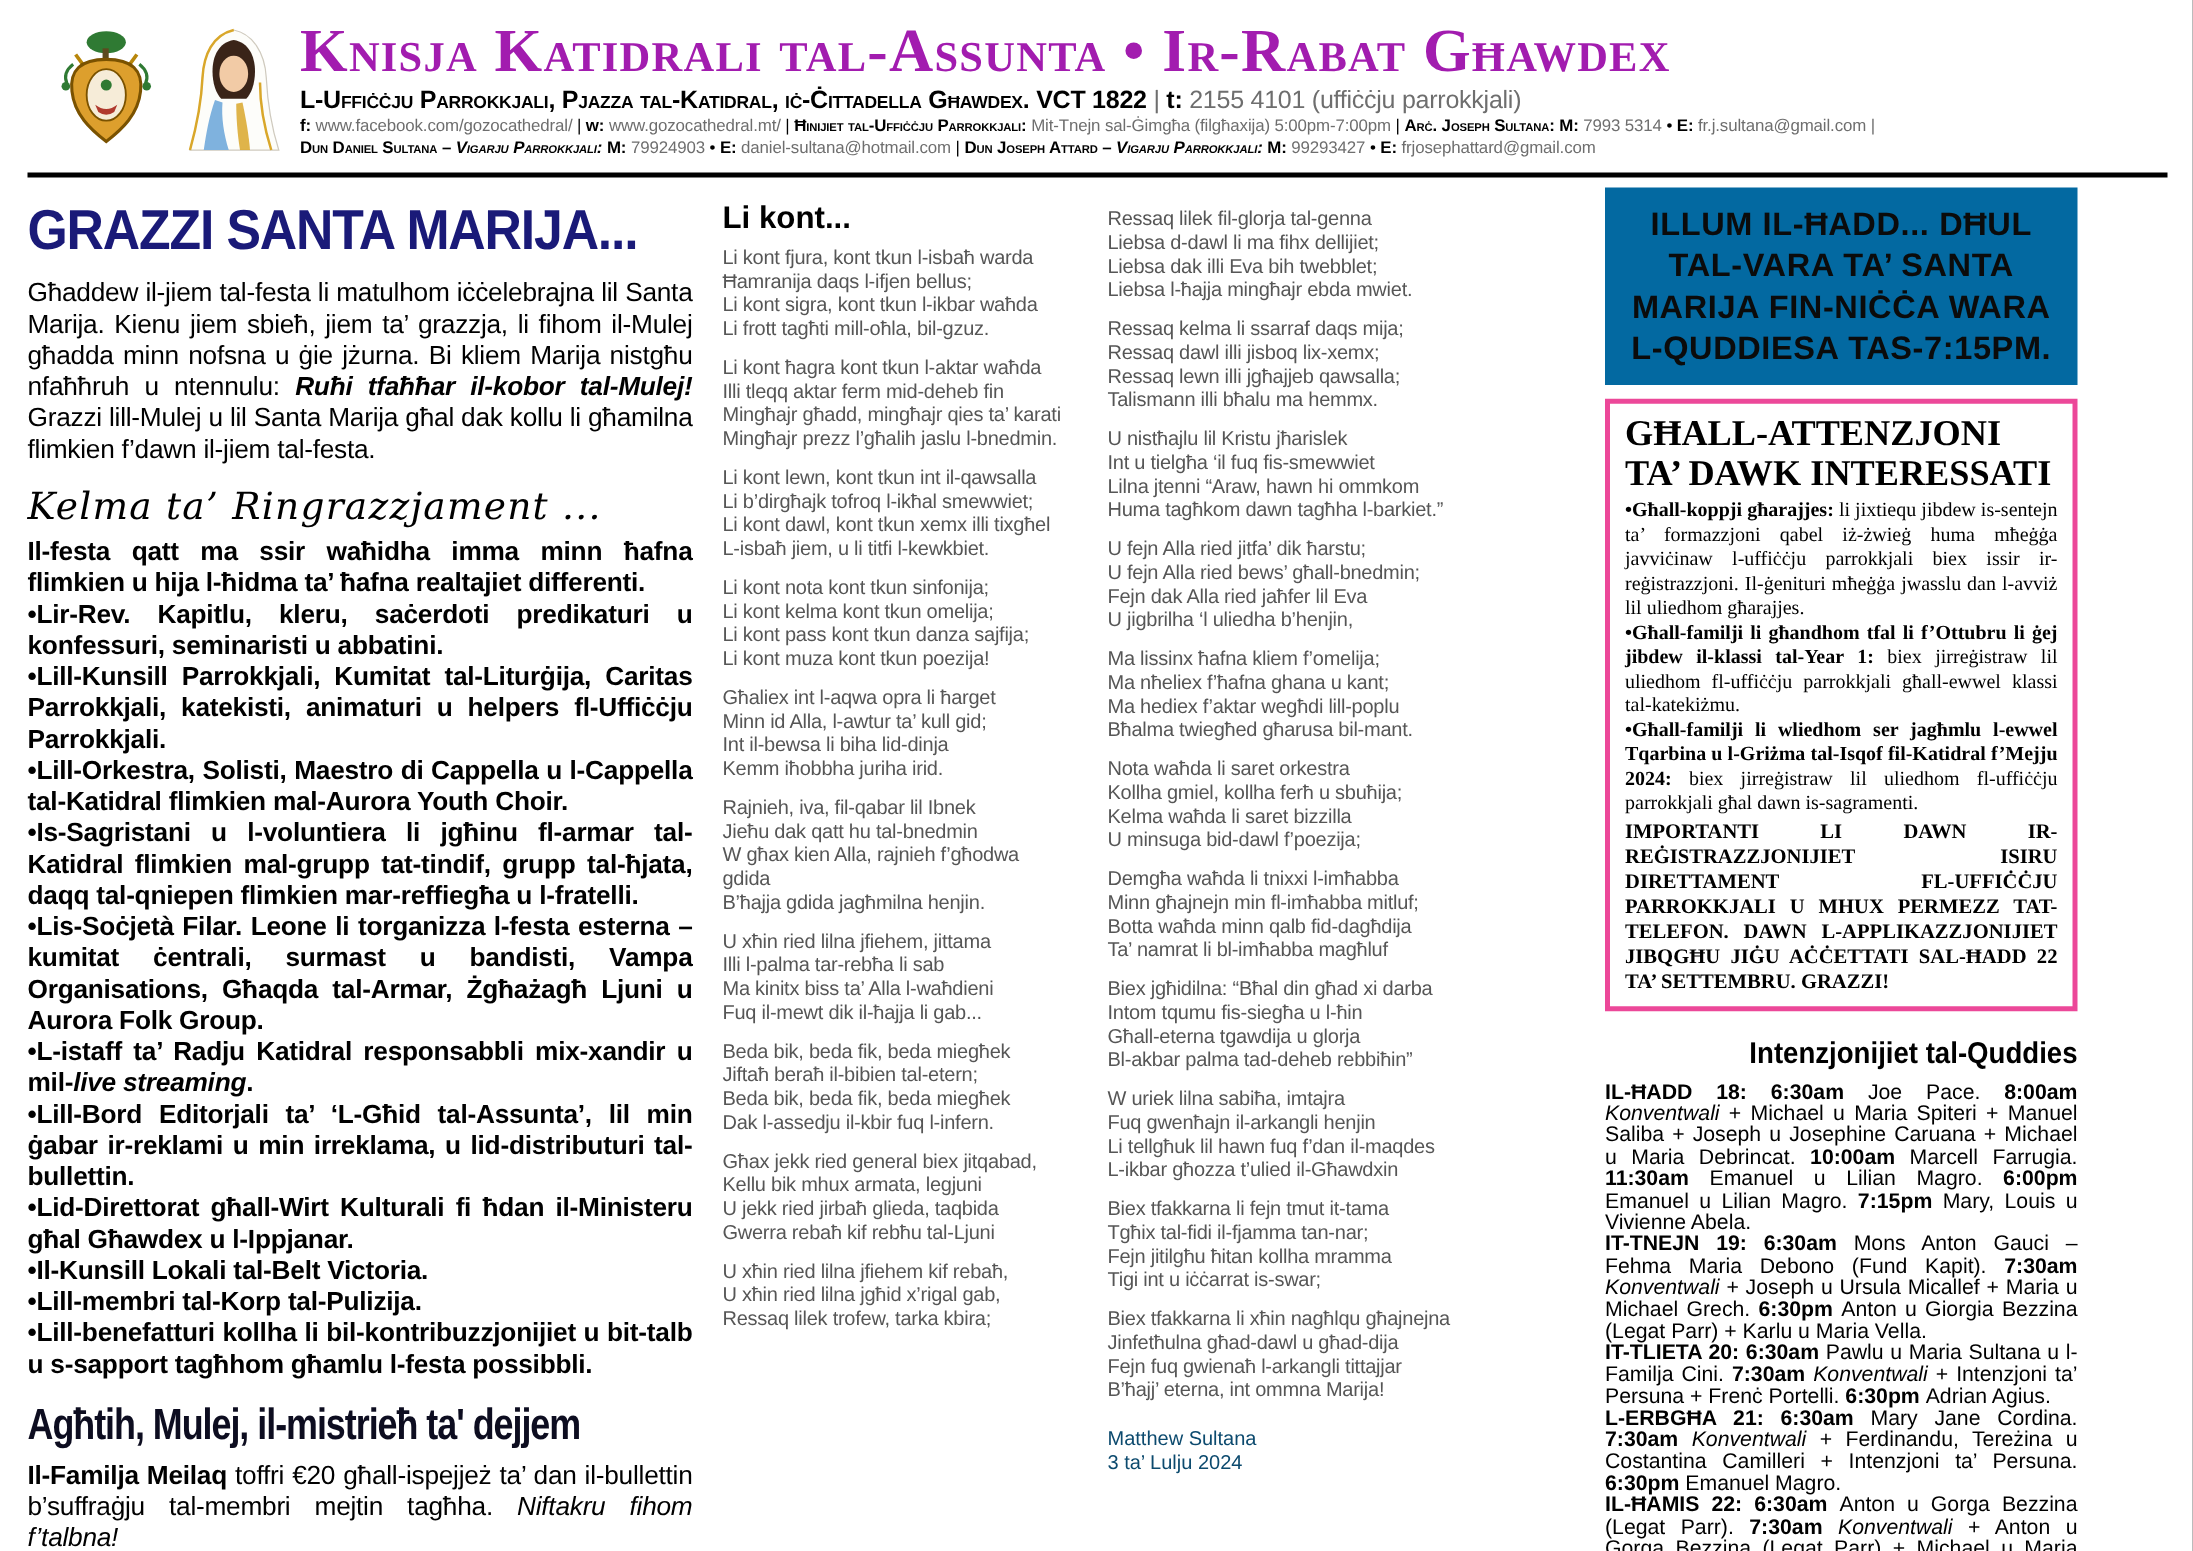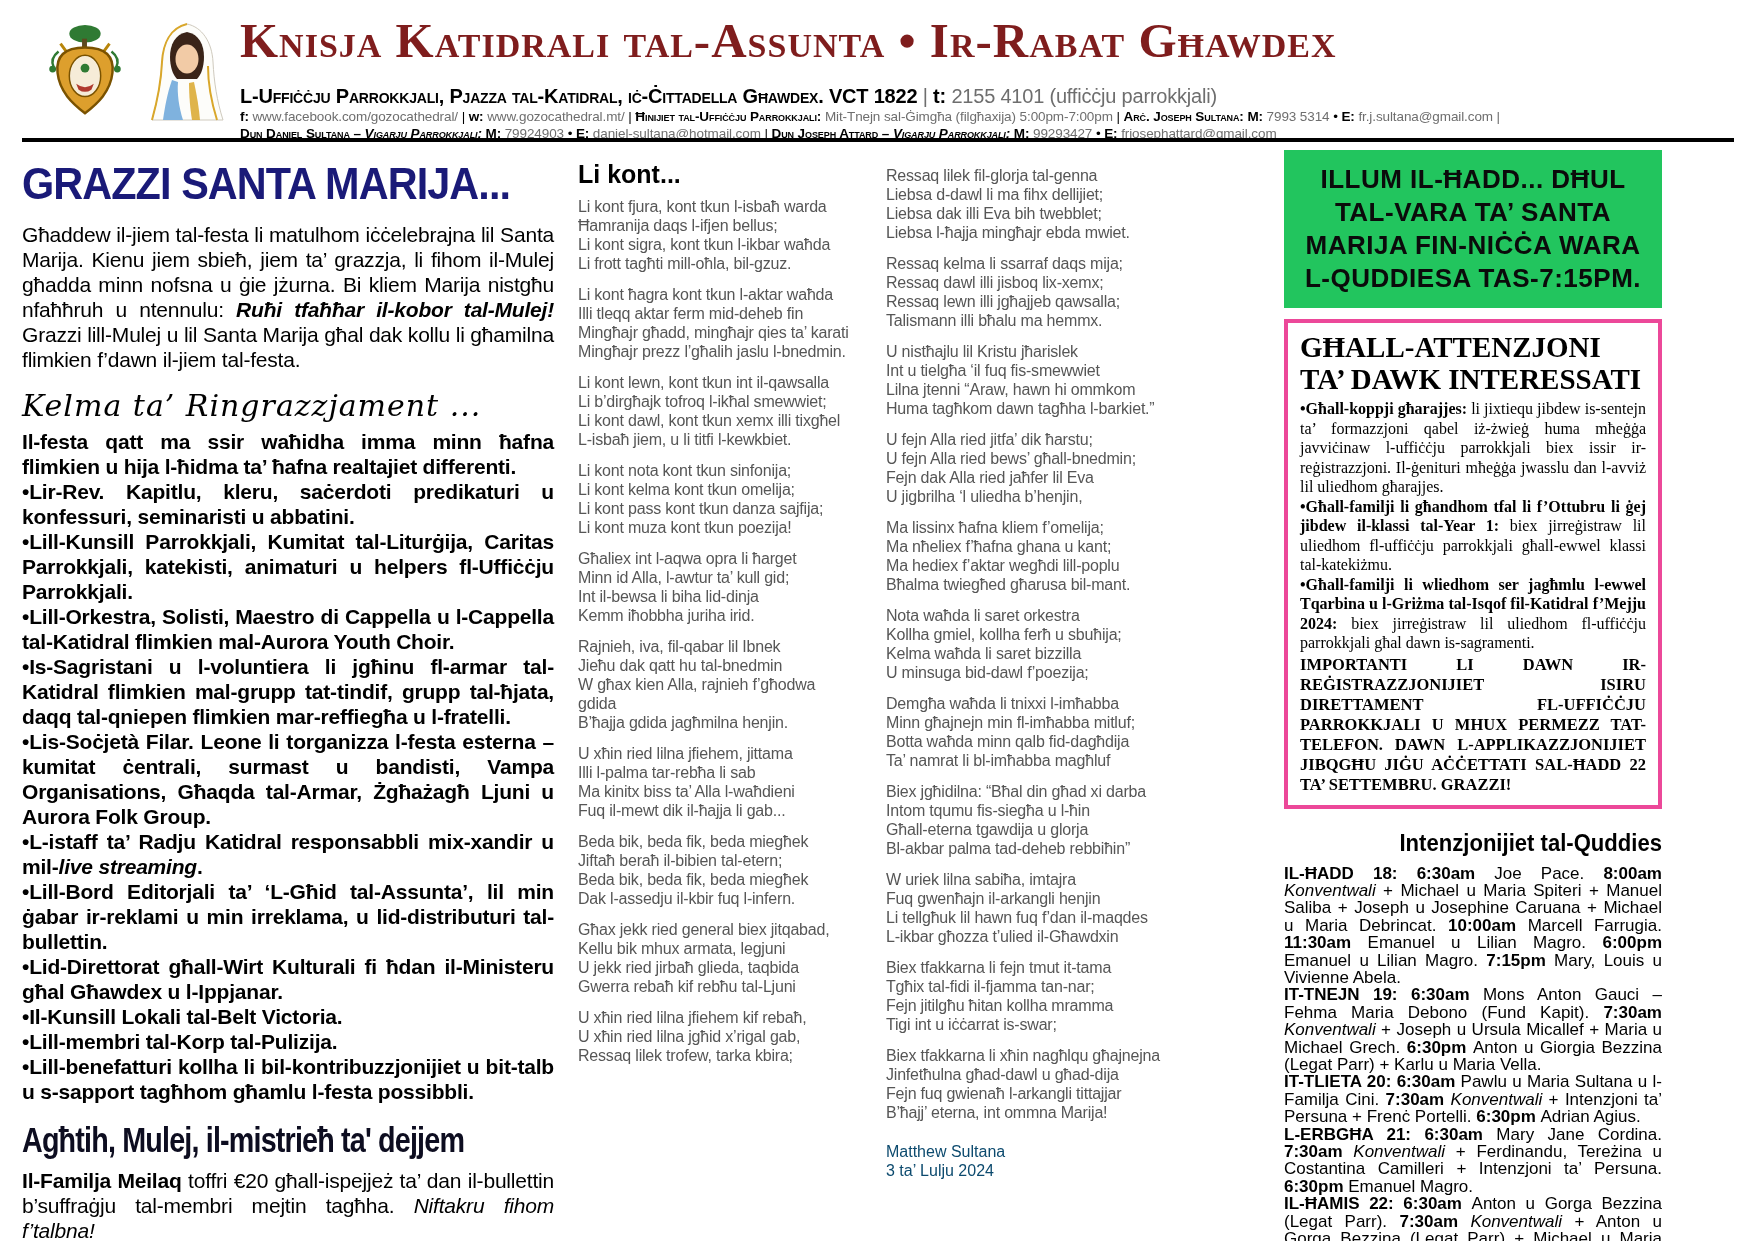--- a/index.html
+++ b/index.html
@@ -8,23 +8,23 @@
   .b{font-weight:bold;}
   .i{font-style:italic;}
   .sc{font-variant:small-caps;}
   .g{color:#6e6e6e;}
 
   
   .crest{position:absolute;left:36px;top:22px;}
   .madonna{position:absolute;left:142px;top:22px;}
   .mast{position:absolute;left:240px;top:16px;width:1490px;}
   .title{font-family:"Liberation Serif",serif;font-variant:small-caps;font-weight:bold;
-         font-size:49px;line-height:1.02;color:#7f1d1d;margin:0;white-space:nowrap;
+         font-size:49px;line-height:1.02;color:#a21caf;margin:0;white-space:nowrap;
          letter-spacing:1px;}
-  .addr1{font-size:20px;margin-top:19px;letter-spacing:-0.2px;}
+  .addr1{font-size:20px;margin-top:3px;letter-spacing:-0.2px;}
   .addr2,.addr3{font-size:13.5px;line-height:17px;letter-spacing:-0.1px;}
   .rule{position:absolute;left:22px;top:138px;width:1712px;height:4px;background:#000;}
 
   
   .col{position:absolute;top:152px;}
   .col1{left:22px;width:532px;}
   .grazzi{color:#1a1a78;font-size:45px;font-weight:800;margin:6px 0 12px 0;
           letter-spacing:-1px;transform:scaleX(0.92);transform-origin:left;white-space:nowrap;}
   .lead,.thanks-intro,.bullet,.memoriam{font-size:21px;line-height:25px;text-align:justify;
           letter-spacing:-0.2px;}
@@ -40,21 +40,21 @@
   
   .col2{left:578px;width:272px;}
   .col3{left:886px;width:278px;}
   .poem-title{font-size:25px;font-weight:bold;margin:8px 0 8px 0;}
   .stanza{color:#565656;font-size:16px;line-height:19px;margin-bottom:12px;letter-spacing:-0.2px;}
   .signature{color:#0c4a6e;font-size:16px;line-height:19px;margin-top:20px;}
   .col3 .pad-top{height:14px;}
 
   
   .col4{left:1284px;width:378px;top:150px;}
-  .banner{background:#22c55e;text-align:center;font-weight:bold;font-size:26px;
+  .banner{background:#0369a1;text-align:center;font-weight:bold;font-size:26px;
           line-height:33px;padding:13px 8px;letter-spacing:0.5px;color:#0b0b0b;}
   .attention{border:4px solid #ec4899;margin-top:11px;padding:8px 12px 10px 12px;
              font-family:"Liberation Serif",serif;}
   .att-h{font-size:29px;font-weight:bold;line-height:32px;margin:0 0 4px 0;}
   .att-b{font-size:16px;line-height:19.5px;text-align:justify;}
   .att-b::before{content:"\2022 ";font-weight:bold;}
   .important{font-size:16.5px;line-height:20px;text-align:justify;font-weight:bold;margin-top:2px;}
   .int-h{font-weight:bold;font-size:24px;text-align:right;margin:20px 0 8px 0;
          transform:scaleX(0.92);transform-origin:right;}
   .entry{font-family:Liberation Sans, sans-serif;font-size:17px;line-height:17.4px;

